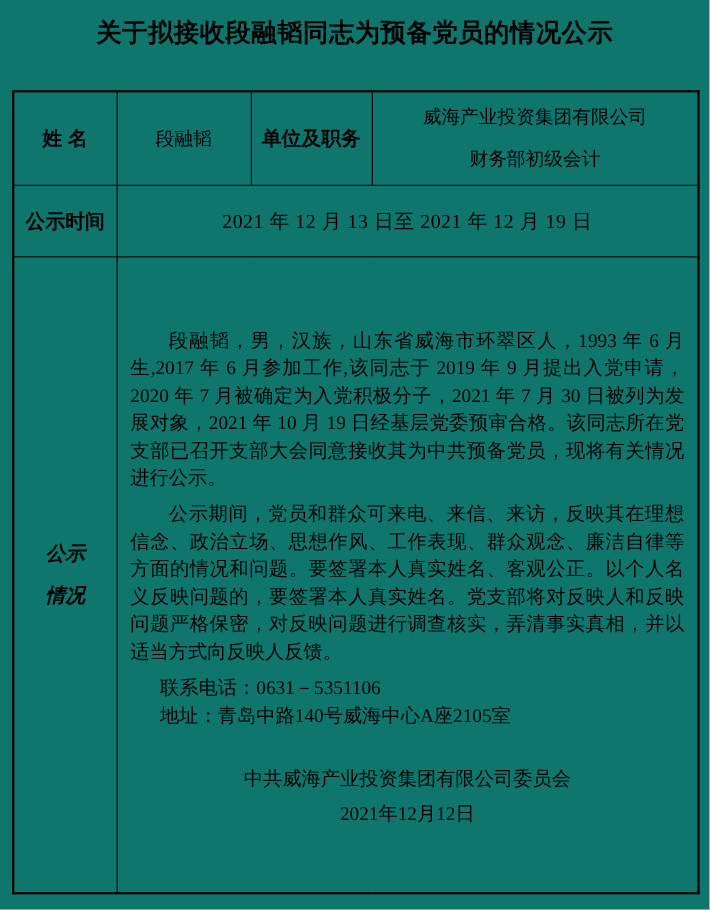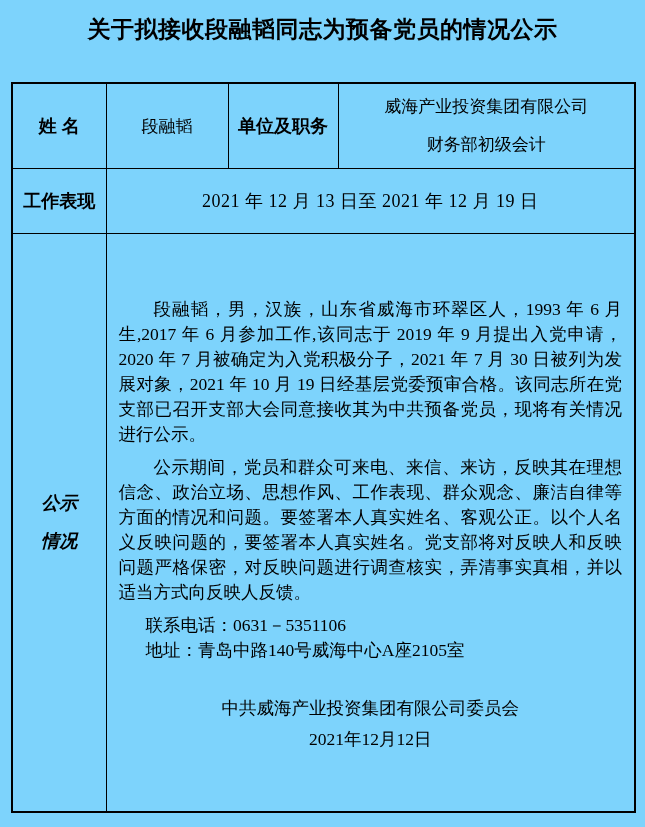--- a/index.html
+++ b/index.html
@@ -4,21 +4,21 @@
 <style>
   html, body {
     margin: 0;
     padding: 0;
     background: #ffffff;
   }
   .page {
     position: relative;
     width: 645px;
     height: 827px;
-    background: #7dd3fc;
+    background: #0f766e;
     color: #000000;
     font-family: "Liberation Serif", "DejaVu Serif", serif;
     overflow: hidden;
   }
   .doc-title {
     position: absolute;
     top: 14px;
     left: 0;
     width: 645px;
     text-align: center;
@@ -118,21 +118,21 @@
       <th class="hdr">姓  名</th>
       <td class="kai">段融韬</td>
       <th class="hdr">单位及职务</th>
       <td class="kai unit-cell">
         <div>威海产业投资集团有限公司</div>
         <div>财务部初级会计</div>
       </td>
     </tr>
 
     <tr class="row-2">
-      <th class="hdr">工作表现</th>
+      <th class="hdr">公示时间</th>
       <td class="kai period-cell" colspan="3">2021 年 12 月 13 日至 2021 年 12 月 19 日</td>
     </tr>
 
     <tr class="row-3">
       <th class="hdr details-label">
         <div>公示</div>
         <div>情况</div>
       </th>
       <td class="details-cell" colspan="3">
         <p>段融韬，男，汉族，山东省威海市环翠区人，1993 年 6 月生,2017 年 6 月参加工作,该同志于 2019 年 9 月提出入党申请，2020 年 7 月被确定为入党积极分子，2021 年 7 月 30 日被列为发展对象，2021 年 10 月 19 日经基层党委预审合格。该同志所在党支部已召开支部大会同意接收其为中共预备党员，现将有关情况进行公示。</p>

